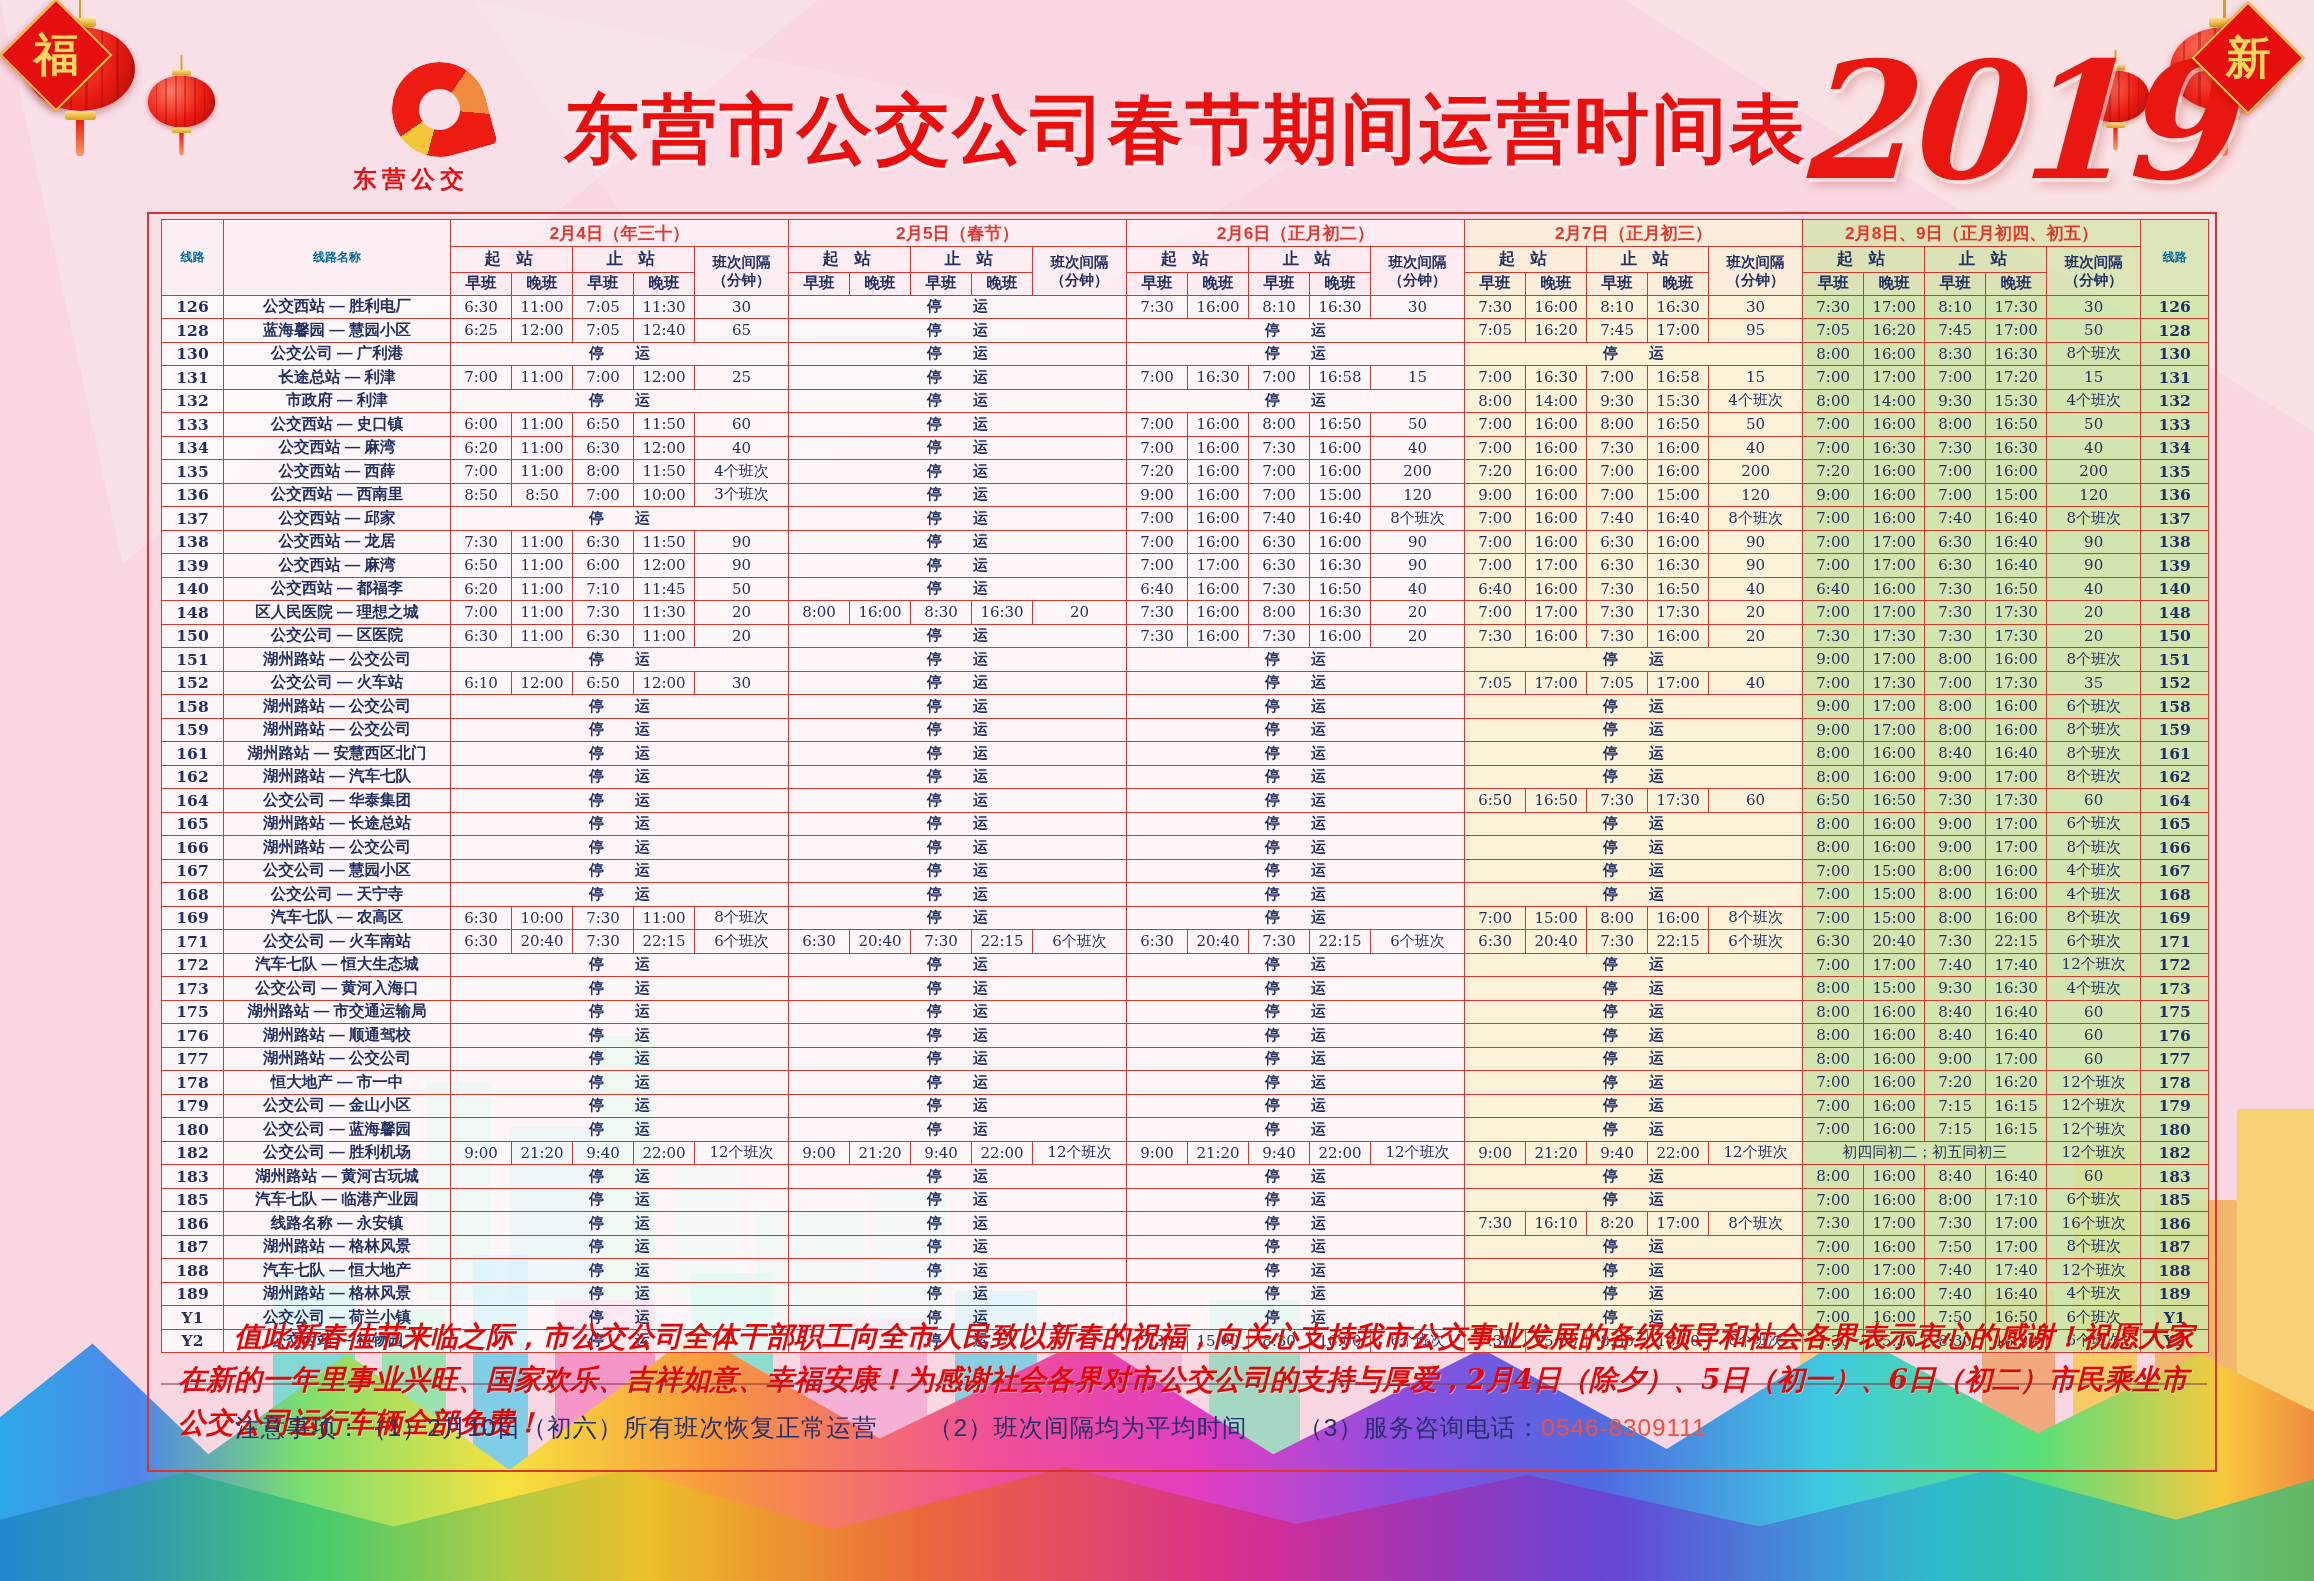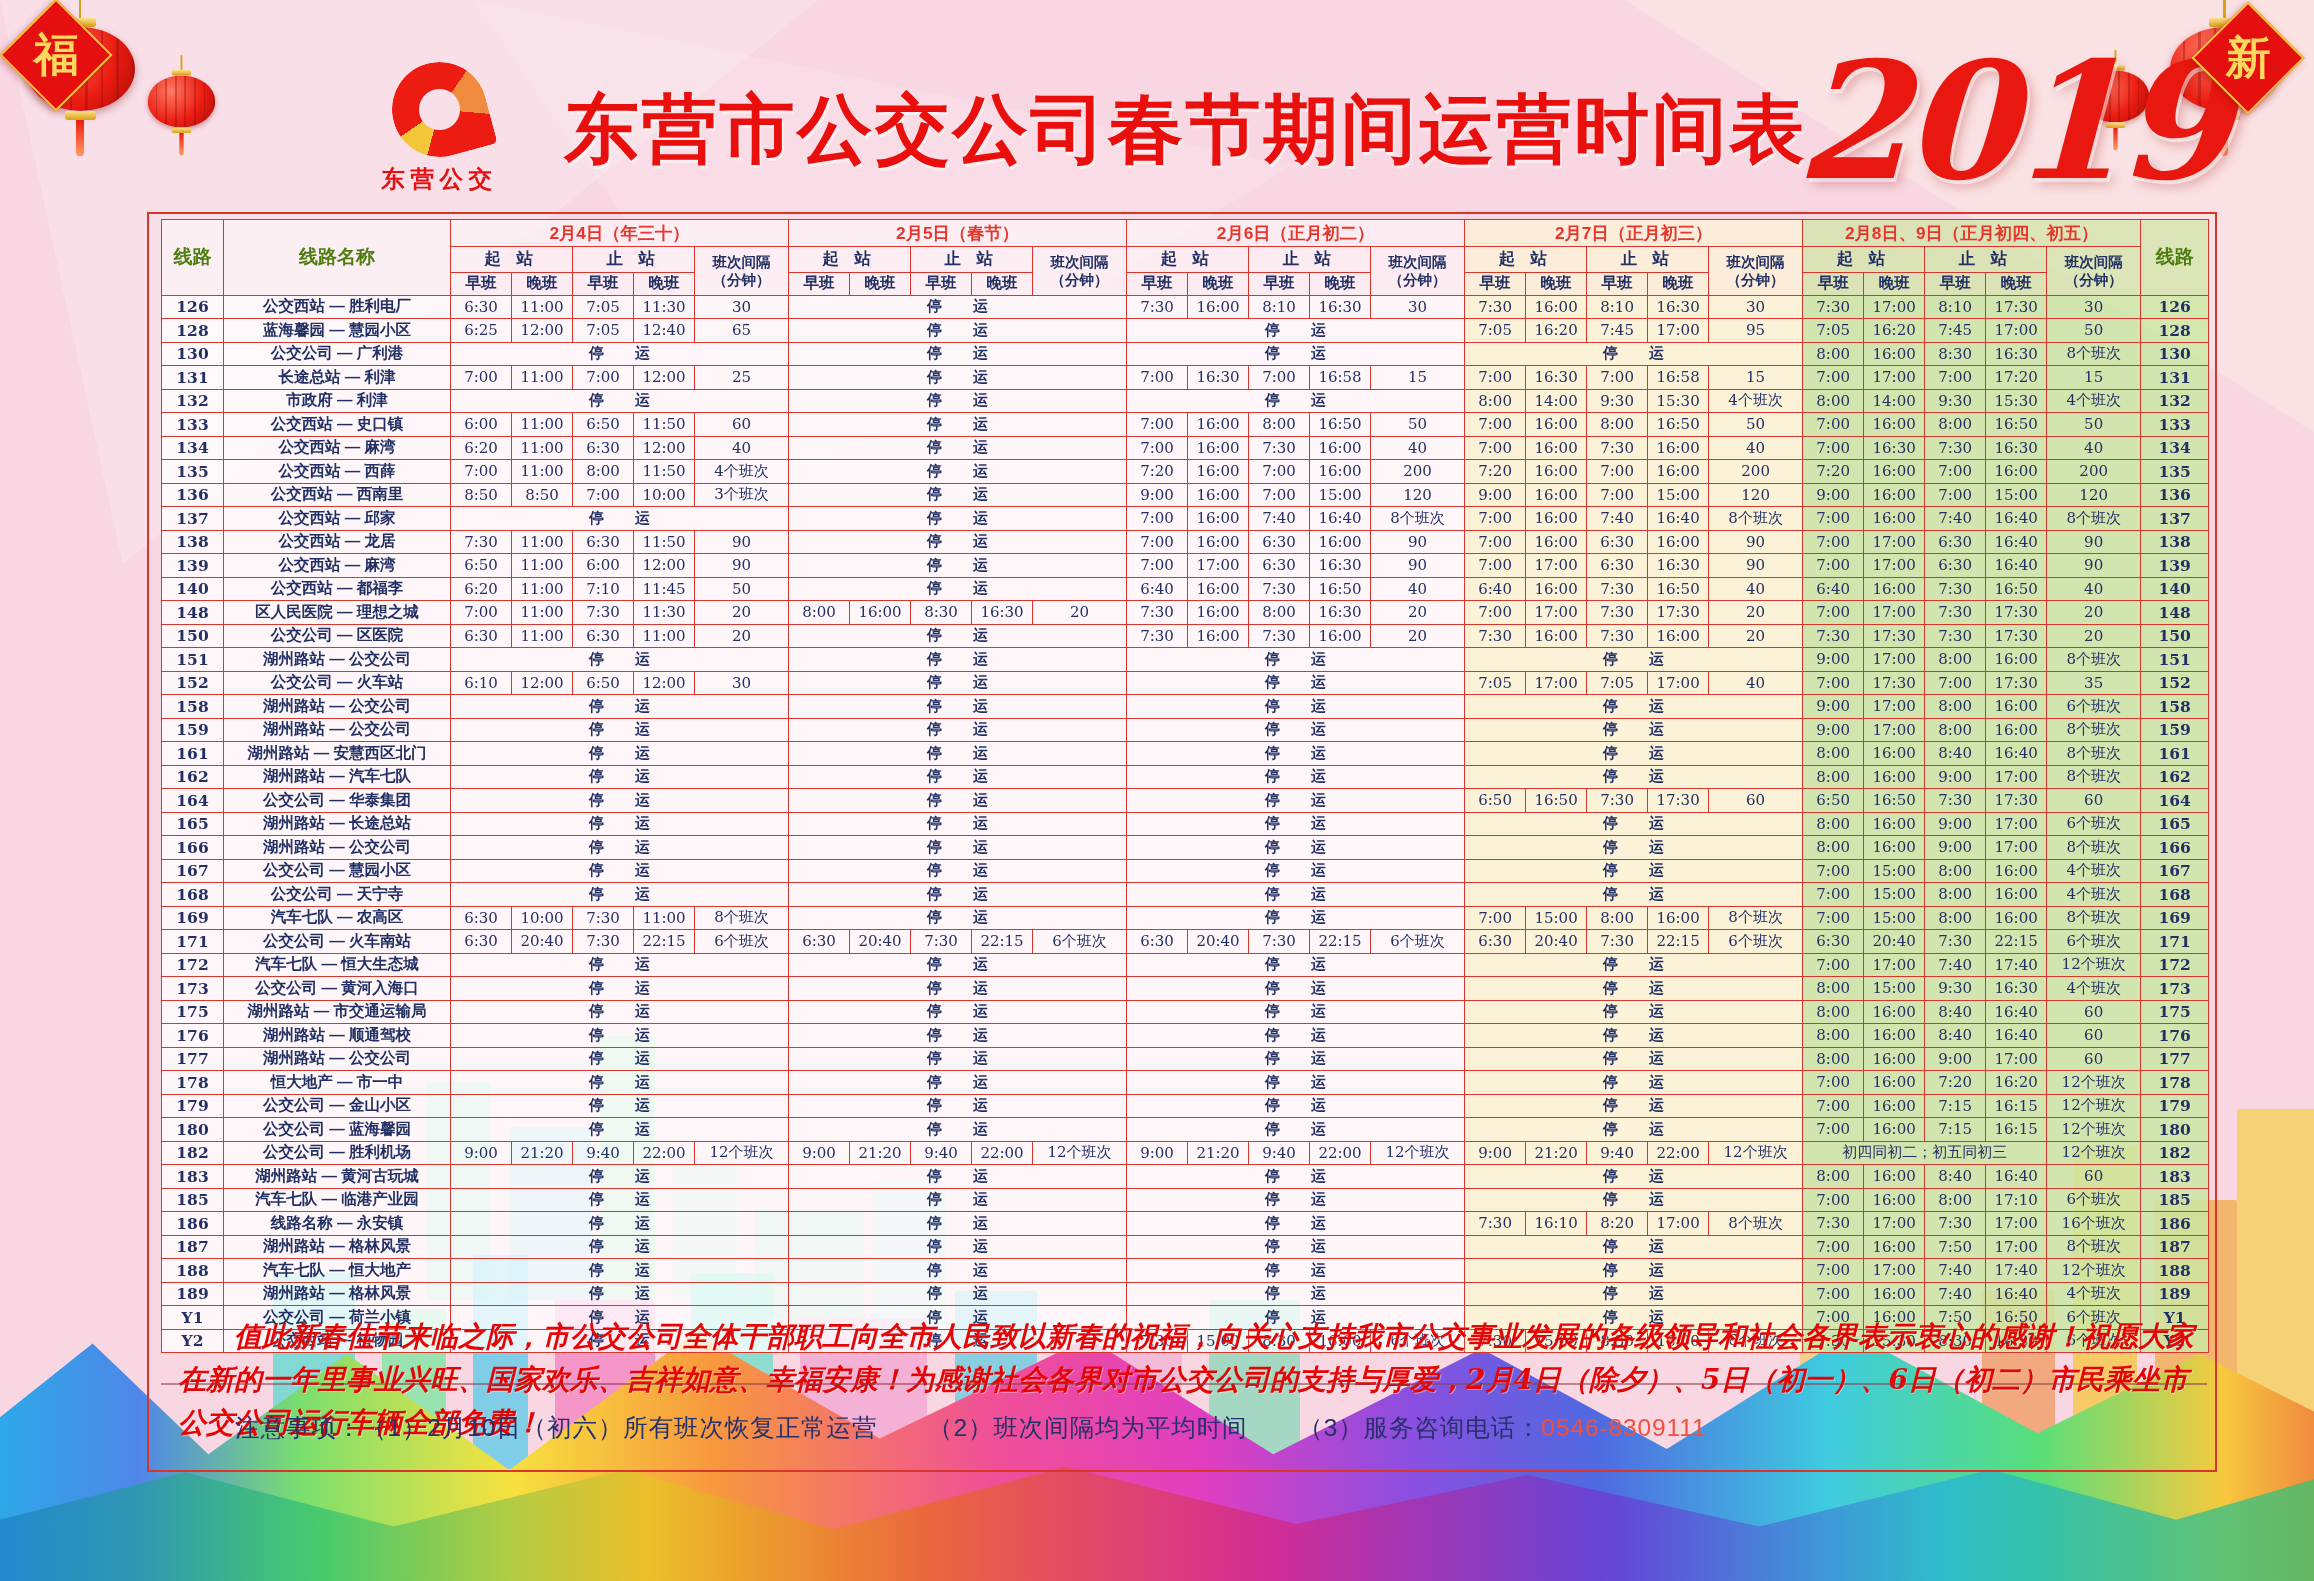--- a/index.html
+++ b/index.html
@@ -43,21 +43,21 @@
       radial-gradient(circle at 35% 30%, #ff7a62, #ed1c12 55%, #a50b05);
     box-shadow:0 3.6px 9px rgba(120,0,0,.35);
   }
   .lantern .cap,.lantern .base{width:31px;height:9px;background:linear-gradient(#ffe08a,#d8a018);margin:0 auto;border-radius:2.7px;}
   .lantern .string{width:2.7px;height:23.6px;background:#d8a018;margin:0 auto;}
   .lantern .tassel{width:7.3px;height:36px;background:linear-gradient(#ed1c12,#ff9a62);margin:0 auto;border-radius:0 0 3.6px 3.6px;}
   .lantern.small{transform:scale(.62);transform-origin:top center;}
   .fu{position:absolute;z-index:6;width:76px;height:76px;background:#e60f0f;border:2.7px solid #f6c63a;transform:rotate(45deg);box-shadow:0 2.7px 7.3px rgba(120,0,0,.3);display:flex;align-items:center;justify-content:center;}
   .fu span{transform:rotate(-45deg);color:#ffd95e;font-size:45px;font-weight:bold;font-family:"DejaVu Serif",serif;}
   
-  .logo{position:absolute;left:353px;top:62px;z-index:5;width:173px;text-align:center;}
+  .logo{position:absolute;left:353px;top:62px;z-index:5;width:173px;text-align:left;}
   .logo .swirl{
     width:95px;height:95px;margin:0 auto;border-radius:50% 50% 6% 50%;
     background:conic-gradient(from 210deg,#f6c63a 0 40deg,#ed1c12 40deg 200deg,#f08a3e 200deg 260deg,#ed1c12 260deg 360deg);
     -webkit-mask:radial-gradient(circle at 50% 50%, transparent 0 20px, #000 21px);
             mask:radial-gradient(circle at 50% 50%, transparent 0 20px, #000 21px);
     transform:rotate(-15deg);
   }
   .logo .logo-label{margin-top:5.5px;color:#e60f0f;font-size:23.6px;font-weight:bold;letter-spacing:5.5px;}
   .main-title{
     position:absolute;left:564px;top:80px;width:1209px;z-index:5;
@@ -79,21 +79,21 @@
     border-collapse:collapse;table-layout:fixed;width:2044px;
   }
   table.sched td{
     border:0.9px solid #d8352c;text-align:center;vertical-align:middle;padding:0;
     overflow:hidden;white-space:nowrap;
   }
   td.hdr-date{height:26px;color:#e8352c;font-weight:bold;font-size:17.3px;background:rgba(255,255,255,.5);}
   td.hdr-sub{height:24.5px;color:#233064;font-weight:bold;font-size:16.4px;background:rgba(255,255,255,.5);letter-spacing:5.5px;}
   td.hdr-mb{height:22px;color:#233064;font-weight:bold;font-size:15.5px;background:rgba(255,255,255,.5);}
   td.hdr-iv{color:#233064;font-weight:bold;font-size:14.5px;background:rgba(255,255,255,.5);line-height:1.25;}
-  td.hdr-route{color:#4d7c0f;font-weight:bold;font-size:19px;background:rgba(255,255,255,.5);margin-top:24px;}
+  td.hdr-route{color:#0369a1;font-weight:bold;font-size:12px;background:rgba(255,255,255,.5);margin-top:24px;}
   tbody td{height:22.5px;font-size:15px;color:#223064;background:rgba(255,255,255,.78);font-family:"DejaVu Serif", serif;}
   tbody td.route{font-weight:bold;font-size:15.5px;}
   tbody td.name{font-family:Liberation Sans, sans-serif;font-weight:bold;font-size:15.5px;}
   tbody td.susp{font-weight:bold;font-family:"Liberation Sans",sans-serif;letter-spacing:1.8px;}
   tbody td.susp span{letter-spacing:31px;margin-left:31px;}
   td.tint-cream{background:rgba(252,247,214,.85) !important;}
   td.tint-green{background:rgba(205,231,164,.85) !important;}
   td.hdr-date.tint-cream,td.hdr-sub.tint-cream,td.hdr-mb.tint-cream,td.hdr-iv.tint-cream{background:rgba(252,247,214,.7) !important;}
   td.hdr-date.tint-green,td.hdr-sub.tint-green,td.hdr-mb.tint-green,td.hdr-iv.tint-green,td.hdr-route.tint-green{background:rgba(205,231,164,.7) !important;}
   

